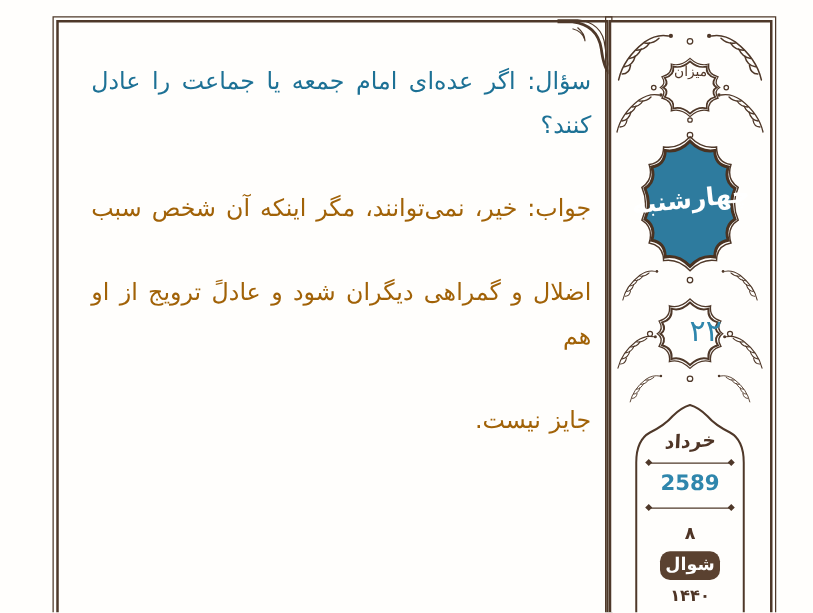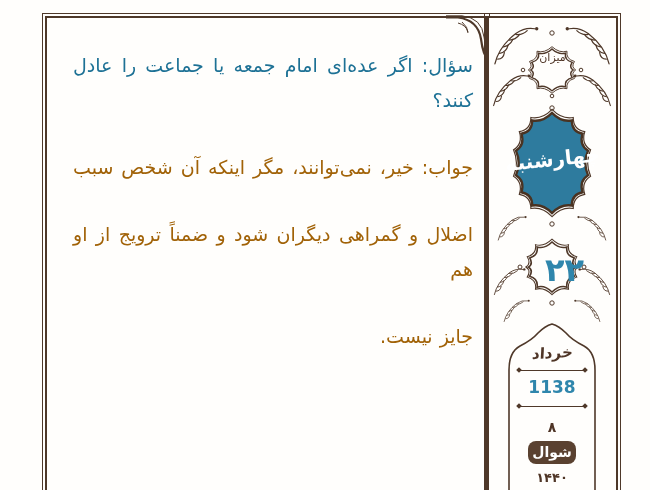--- a/index.html
+++ b/index.html
@@ -45,21 +45,21 @@
     box-sizing:border-box;
   }
   .sidebar-art{position:absolute;left:0;top:0;}
 
   .overlay{position:absolute;left:0;right:0;text-align:center;}
   .zodiac-label{top:33px;font-size:11px;color:#4f3526;letter-spacing:1px;}
   .weekday-label{
     top:129px;font-size:20px;font-weight:bold;color:#ffffff;
     transform:rotate(-6deg);letter-spacing:1px;
   }
-  .day-number{top:233px;font-size:32px;font-weight:bold;color:#2f86ac;padding-left:24px;}
+  .day-number{top:233px;font-size:24px;font-weight:normal;color:#2f86ac;padding-left:24px;}
 
   .arch-content{
     position:absolute;left:20px;top:312px;width:86px;
     display:flex;flex-direction:column;align-items:center;
   }
   .month-name{
     margin-top:14px;font-size:15px;font-weight:bold;color:#4f3526;
     transform:skewX(-6deg) rotate(-3deg);
   }
   .divider{
@@ -85,21 +85,21 @@
 <div class="page">
 
   <div class="main-panel">
     <div class="main-text">
       <div class="question">
         <div class="qa-line">سؤال: اگر عده‌ای امام جمعه یا جماعت را عادل</div>
         <div class="qa-line last">کنند؟</div>
       </div>
       <div class="answer">
         <div class="qa-line">جواب: خیر، نمی‌توانند، مگر اینکه آن شخص سبب</div>
-        <div class="qa-line">اضلال و گمراهی دیگران شود و ضمناً ترویج از او هم</div>
+        <div class="qa-line">اضلال و گمراهی دیگران شود و عادلً ترویج از او هم</div>
         <div class="qa-line last">جایز نیست.</div>
       </div>
     </div>
   </div>
 
   <svg class="frame-scallop" width="44" height="48" viewBox="0 0 44 48">
     <path d="M2,2.5 H14 Q34,5 37,24 Q39,40 44,44" fill="none" stroke="#4e3829" stroke-width="2.2"></path>
     <path d="M2,0.8 H18 Q38,3 40,22 Q42,36 44,39" fill="none" stroke="#4e3829" stroke-width="1"></path>
     <path d="M14,8 q8,2 10,9 M18,7 q6,5 6,11" fill="none" stroke="#4e3829" stroke-width="1"></path>
   </svg>
@@ -161,21 +161,21 @@
       <path d="M20,478 V352 Q20,334 31,328 Q43,322 49,315 Q56,308 63,306 Q70,308 77,315 Q83,322 95,328 Q106,334 106,352 V478" fill="#fffefc" stroke="#4f3829" stroke-width="1.6"></path>
     </svg>
 
     <div class="overlay zodiac-label">میزان</div>
     <div class="overlay weekday-label">چهارشنبه</div>
     <div class="overlay day-number">۲۲</div>
 
     <div class="arch-content">
       <div class="month-name">خرداد</div>
       <div class="divider"></div>
-      <div class="solar-year">1138</div>
+      <div class="solar-year">2589</div>
       <div class="divider"></div>
       <div class="lunar-day">۸</div>
       <div class="lunar-month-badge">
         <span>شوال</span>
       </div>
       <div class="lunar-year">۱۴۴۰</div>
 
     </div>
 
   </div>

